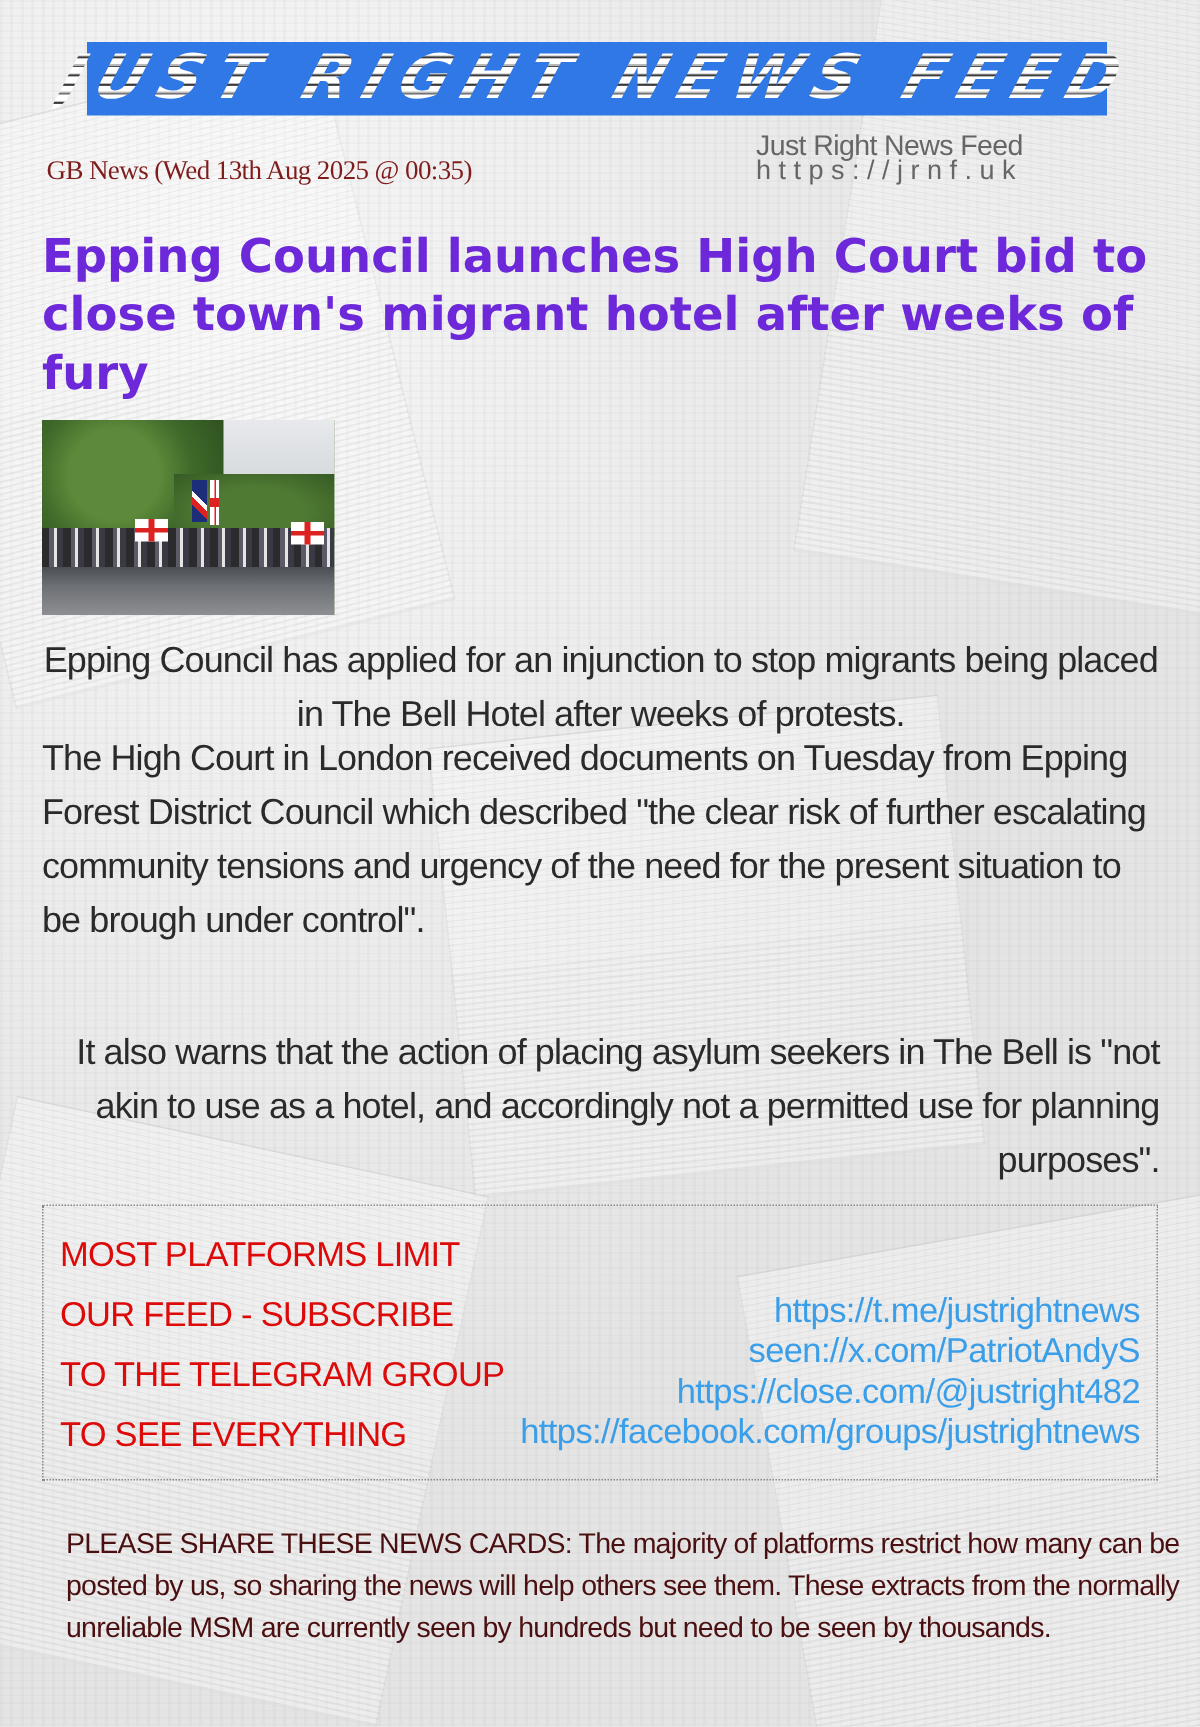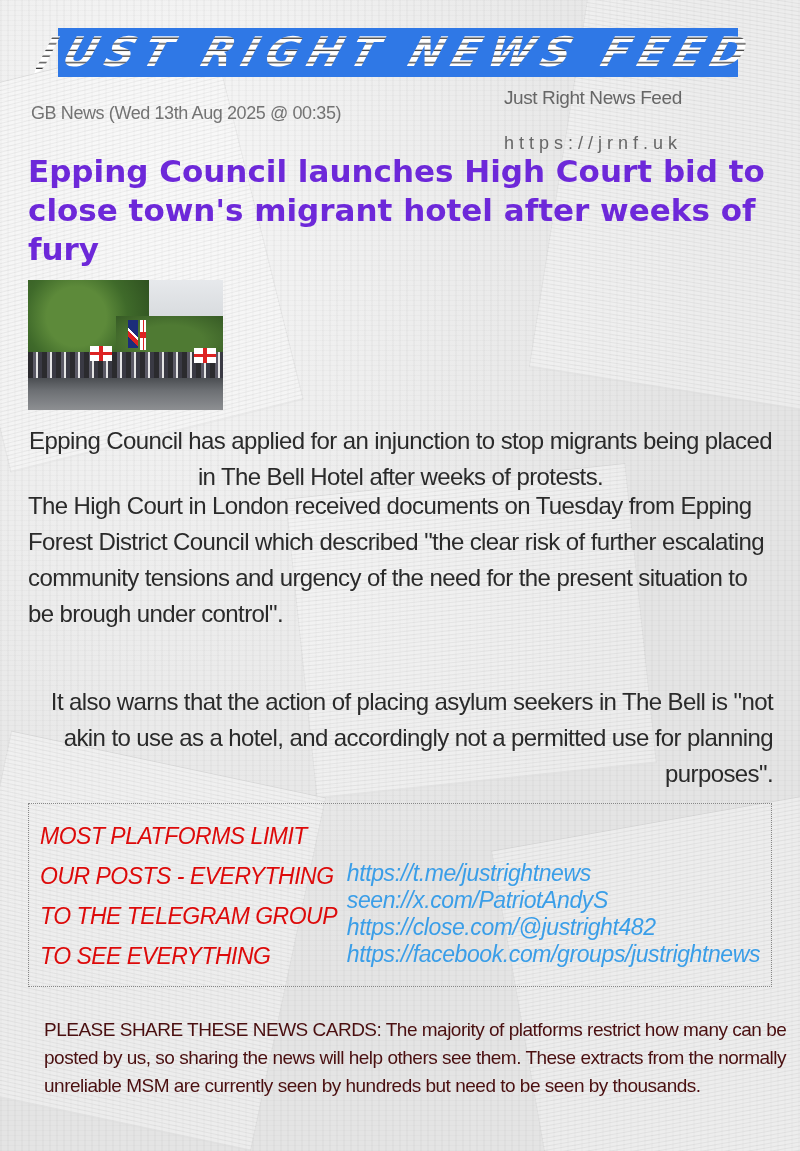--- a/index.html
+++ b/index.html
@@ -33,29 +33,29 @@
       font-size: 40px; letter-spacing: 9px; color: #f2f2f2;
       transform: skewX(-18deg) scaleY(1.02);
       background: repeating-linear-gradient(180deg, #ffffff 0 3px, #b9b9b9 3px 4px, #3a3a3a 4px 5px, #ffffff 5px 6px);
       -webkit-background-clip: text; background-clip: text;
       -webkit-text-fill-color: transparent;
       line-height: 49px; white-space: nowrap;
     }
 
     .source-line {
       position: absolute; left: 31px; top: 103px;
-      font-size: 18px; color: #737373; letter-spacing: -0.4px;
-      font-family: Liberation Sans, sans-serif;
+      font-size: 18px; color: #7f1d1d; letter-spacing: -0.4px;
+      font-family: Liberation Serif, serif;
     }
     .brand-name {
       position: absolute; left: 504px; top: 87px;
       font-size: 19px; color: #666; letter-spacing: -0.4px;
     }
     .brand-url {
-      position: absolute; left: 504px; top: 133px;
+      position: absolute; left: 504px; top: 103px;
       font-size: 18px; color: #666; letter-spacing: 5px;
     }
 
     .headline {
       position: absolute; left: 28px; top: 152px; width: 760px;
       font-family: "DejaVu Sans", sans-serif; font-weight: bold;
       font-size: 31px; line-height: 39px; color: #6d28d9; margin: 0;
     }
 
     .photo {
@@ -83,30 +83,29 @@
       font-family: "Liberation Sans Narrow", "Liberation Sans", sans-serif;
       font-size: 24px; line-height: 36px; color: #2a2a2a; letter-spacing: -0.6px; margin: 0;
     }
     .p1 { top: 423px; text-align: center; }
     .p2 { top: 488px; }
     .p3 { top: 684px; text-align: right; }
 
     .promo {
       position: absolute; left: 28px; top: 803px; width: 742px; height: 182px;
       border: 1px dotted #888;
-      font-style: italic;
     }
     .promo-left {
       position: absolute; left: 11px; top: 12px;
       font-size: 23px; line-height: 40px; color: #dd0a0a; letter-spacing: -0.5px;
       font-family: "Liberation Sans Narrow", "Liberation Sans", sans-serif;
     }
     .promo-left div { white-space: nowrap; }
     .promo-links {
-      position: absolute; right: 11px; top: 56px; 
+      position: absolute; right: 11px; top: 56px; text-align: right;
       font-size: 23px; line-height: 27px; color: #3a9ee8; letter-spacing: -0.4px;
       font-family: "Liberation Sans Narrow", "Liberation Sans", sans-serif;
     }
     .promo-links a { display: block; color: #3a9ee8; text-decoration: none; white-space: nowrap; }
 
     .share {
       position: absolute; left: 28px; top: 1000px; width: 750px;
       font-size: 19px; line-height: 28px; color: #4a0f10; letter-spacing: -0.5px;
       font-family: "Liberation Sans Narrow", "Liberation Sans", sans-serif; margin: 16px;
     }
@@ -146,21 +145,21 @@
     <div class="flag" style="left:112px;top:40px;width:6px;height:30px;"></div>
   </div>
 
   <p class="body-text p1">Epping Council has applied for an injunction to stop migrants being placed in The Bell Hotel after weeks of protests.</p>
   <p class="body-text p2">The High Court in London received documents on Tuesday from Epping Forest District Council which described "the clear risk of further escalating community tensions and urgency of the need for the present situation to be brough under control".</p>
   <p class="body-text p3">It also warns that the action of placing asylum seekers in The Bell is "not akin to use as a hotel, and accordingly not a permitted use for planning purposes".</p>
 
   <div class="promo">
     <div class="promo-left">
       <div>MOST PLATFORMS LIMIT</div>
-      <div>OUR POSTS - EVERYTHING</div>
+      <div>OUR FEED - SUBSCRIBE</div>
       <div>TO THE TELEGRAM GROUP</div>
       <div>TO SEE EVERYTHING</div>
     </div>
     <div class="promo-links">
       <a>https://t.me/justrightnews</a>
       <a>seen://x.com/PatriotAndyS</a>
       <a>https://close.com/@justright482</a>
       <a>https://facebook.com/groups/justrightnews</a>
     </div>
   </div>

